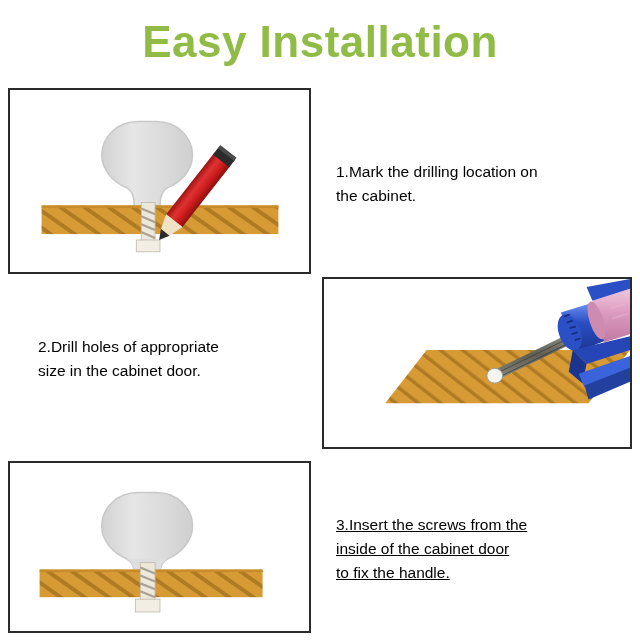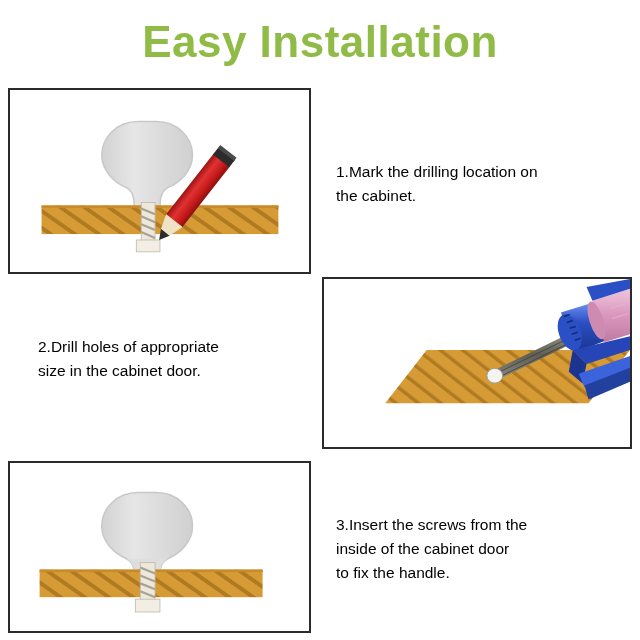--- a/index.html
+++ b/index.html
@@ -46,21 +46,21 @@
   
   .step-text {
     position: absolute;
     font-size: 15.5px;
     color: #000000;
     line-height: 1.55;
     white-space: pre-line;
   }
   #step-1-text { left: 336px; top: 160px; width: 280px; }
   #step-2-text { left: 30px;  top: 335px; width: 270px; margin-left: 8px; }
-  #step-3-text { left: 336px; top: 513px; width: 280px; }
+  #step-3-text { left: 336px; top: 513px; width: 280px; text-decoration: underline; }
 </style>
 </head>
 <body>
 
 <div id="page-title">Easy Installation</div>
 
 <div class="panel" id="panel-1">
   <svg class="scene" viewBox="0 0 303 186" preserveAspectRatio="none">
     <defs>
       <pattern id="woodhatch1" width="14" height="14" patternUnits="userSpaceOnUse" patternTransform="rotate(-55)">

